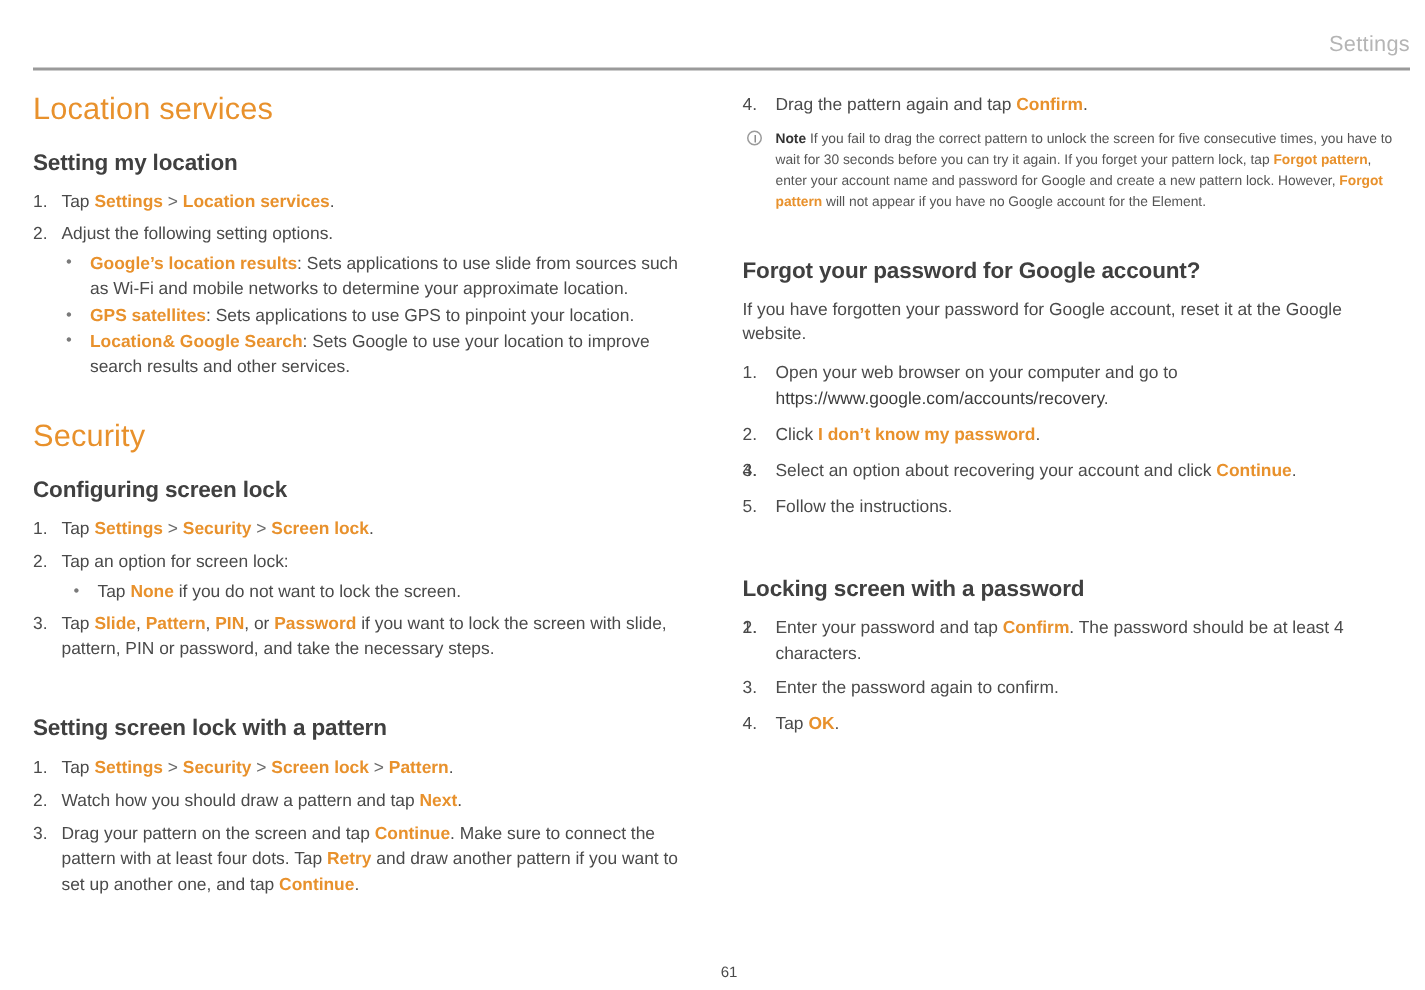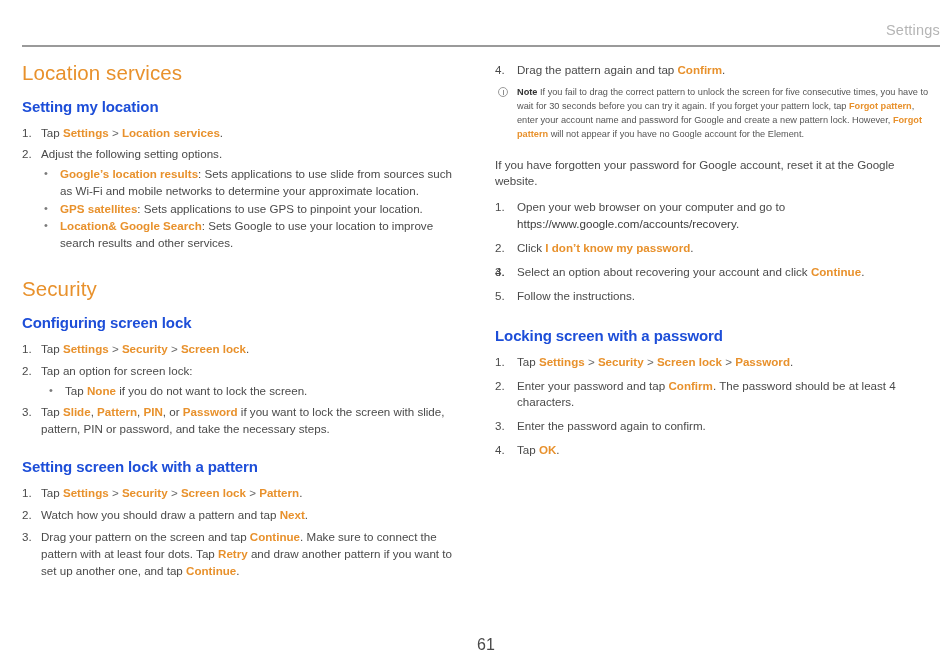--- a/index.html
+++ b/index.html
@@ -46,24 +46,24 @@
   
   h1.sec {
     color: #e8912c;
     font-size: 20.5px;
     font-weight: 400;
     margin: 0 0 13px 0;
     line-height: 1.1;
     letter-spacing: .1px;
   }
   h2.sub {
-    color: #1d4ed8;
+    color: #404040;
     font-size: 15px;
     font-weight: 700;
-    margin: 0 0 9px 0;
+    margin: 15px 0 9px 0;
     line-height: 1.2;
     letter-spacing: -.1px;
   }
   .spacer-lg { height: 22px; }
   .spacer-md { height: 15px; }
 
   
   p.body {
     font-size: 11.6px;
     line-height: 1.43;
@@ -153,21 +153,21 @@
   .link {
     color: #3c3c3c;
     text-underline-offset: 1.5px;
   }
 
   
   .folio {
     position: absolute;
     left: 0; right: 0; bottom: 6px;
     text-align: center;
-    font-size: 16px;
+    font-size: 10px;
     color: #4a4a4a;
   }
   .folio span { padding-left: 22px; }
 </style>
 </head>
 <body>
 
 <div class="page">
 
   <div class="running-head">Settings</div>
@@ -218,34 +218,35 @@
           <li><span class="num">4.</span><span><span>Drag the pattern again and tap </span><span class="ui">Confirm</span><span>.</span></span></li>
         </ol>
 
       <div class="note">
         <span class="note-icon"></span>
         <span class="note-label">Note</span><span class="note-body"><span> If you fail to drag the correct pattern to unlock the screen for five consecutive times, you have to wait for 30 seconds before you can try it again. If you forget your pattern lock, tap </span><span class="ui">Forgot pattern</span><span>, enter your account name and password for Google and create a new pattern lock. However, </span><span class="ui">Forgot pattern</span><span> will not appear if you have no Google account for the Element.</span></span>
       </div>
 
       <div class="spacer-md"></div>
 
+      <h2 class="sub">Forgot your password for Google account?</h2>
       <p class="body">If you have forgotten your password for Google account, reset it at the Google website.</p>
       <ol class="steps wide">
           <li><span class="num">1.</span><span><span>Open your web browser on your computer and go to </span><span class="link">https://www.google.com/accounts/recovery</span><span>.</span></span></li>
           <li><span class="num">2.</span><span><span>Click </span><span class="ui">I don’t know my password</span><span>.</span></span></li>
           <li><span class="num">3.</span></li>
           <li><span class="num">4.</span><span><span>Select an option about recovering your account and click </span><span class="ui">Continue</span><span>.</span></span></li>
           <li><span class="num">5.</span><span><span>Follow the instructions.</span></span></li>
         </ol>
 
       <div class="spacer-md"></div>
 
       <h2 class="sub">Locking screen with a password</h2>
       <ol class="steps wide">
-          <li><span class="num">1.</span><span><span>Tap </span><span class="ui">Settings</span><span class="gt"> &gt; </span><span class="ui">Security</span><span class="gt"> &gt; </span><span class="ui">Screen lock</span><span class="gt"> &gt; </span><span class="ui">Password</span><span>.</span></span></li>
+          <li><span class="num">1.</span></li>
           <li><span class="num">2.</span><span><span>Enter your password and tap </span><span class="ui">Confirm</span><span>. The password should be at least 4 characters.</span></span></li>
           <li><span class="num">3.</span><span><span>Enter the password again to confirm.</span></span></li>
           <li><span class="num">4.</span><span><span>Tap </span><span class="ui">OK</span><span>.</span></span></li>
         </ol>
     </div>
   </div>
 
   <div class="folio">
     <span>61</span>
   </div>

